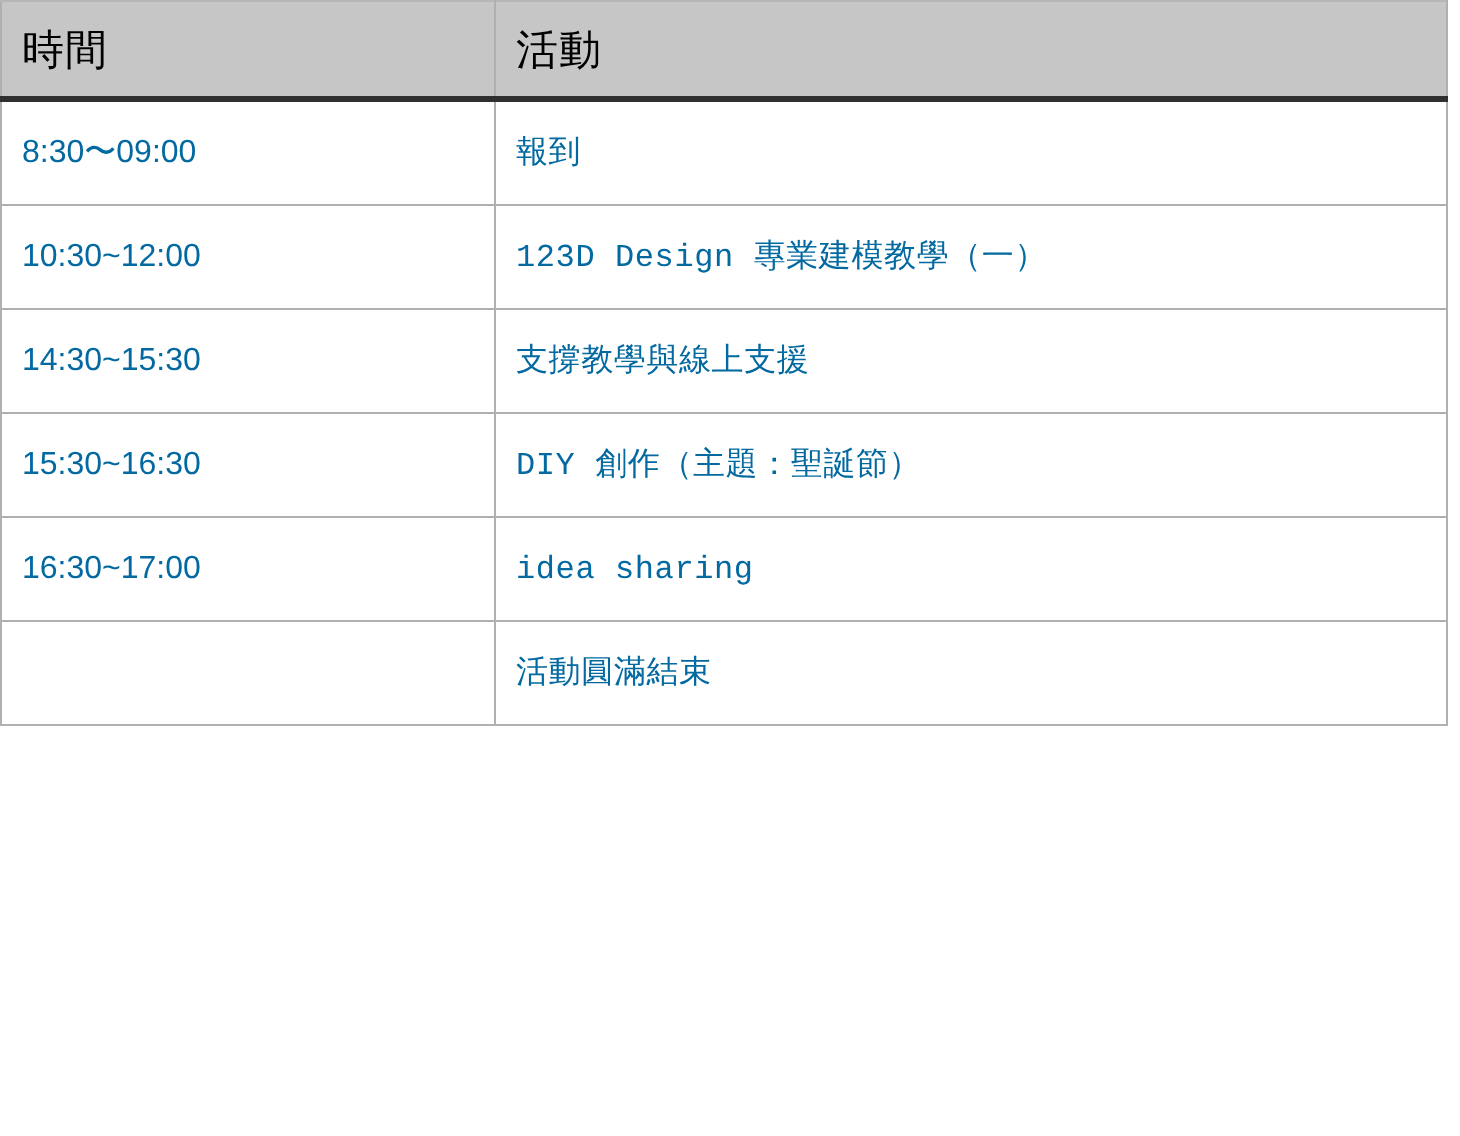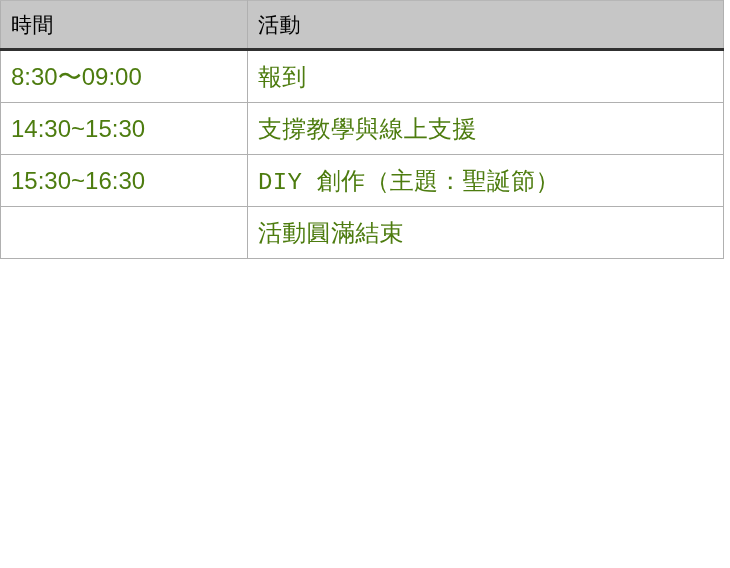--- a/index.html
+++ b/index.html
@@ -51,22 +51,22 @@
     border-top: 1px solid #b6b6b6;
     border-bottom: 3px solid #303030;
     font-size: 21px;
     color: #000000;
     letter-spacing: 0.5px;
   }
 
   table.schedule tbody td {
     background: #ffffff;
     height: 51px;
-    font-size: 24px;
-    color: #4d7c0f;
+    font-size: 16px;
+    color: #0369a1;
   }
 
   td.cell-time { letter-spacing: 0px; }
   td.cell-activity { letter-spacing: 0.3px; font-family: Liberation Mono, monospace; }
 </style>
 </head>
 <body>
 
 <div class="schedule-wrap">
   <table class="schedule">
@@ -79,26 +79,34 @@
         <th>時間</th>
         <th>活動</th>
       </tr>
     </thead>
     <tbody>
       <tr>
         <td class="cell-time">8:30〜09:00</td>
         <td class="cell-activity">報到</td>
       </tr>
       <tr>
+        <td class="cell-time">10:30~12:00</td>
+        <td class="cell-activity">123D Design 專業建模教學（一）</td>
+      </tr>
+      <tr>
         <td class="cell-time">14:30~15:30</td>
         <td class="cell-activity">支撐教學與線上支援</td>
       </tr>
       <tr>
         <td class="cell-time">15:30~16:30</td>
         <td class="cell-activity">DIY 創作（主題：聖誕節）</td>
+      </tr>
+      <tr>
+        <td class="cell-time">16:30~17:00</td>
+        <td class="cell-activity">idea sharing</td>
       </tr>
       <tr>
         <td class="cell-time"></td>
         <td class="cell-activity">活動圓滿結束</td>
       </tr>
 
     </tbody>
   </table>
 </div>
 

